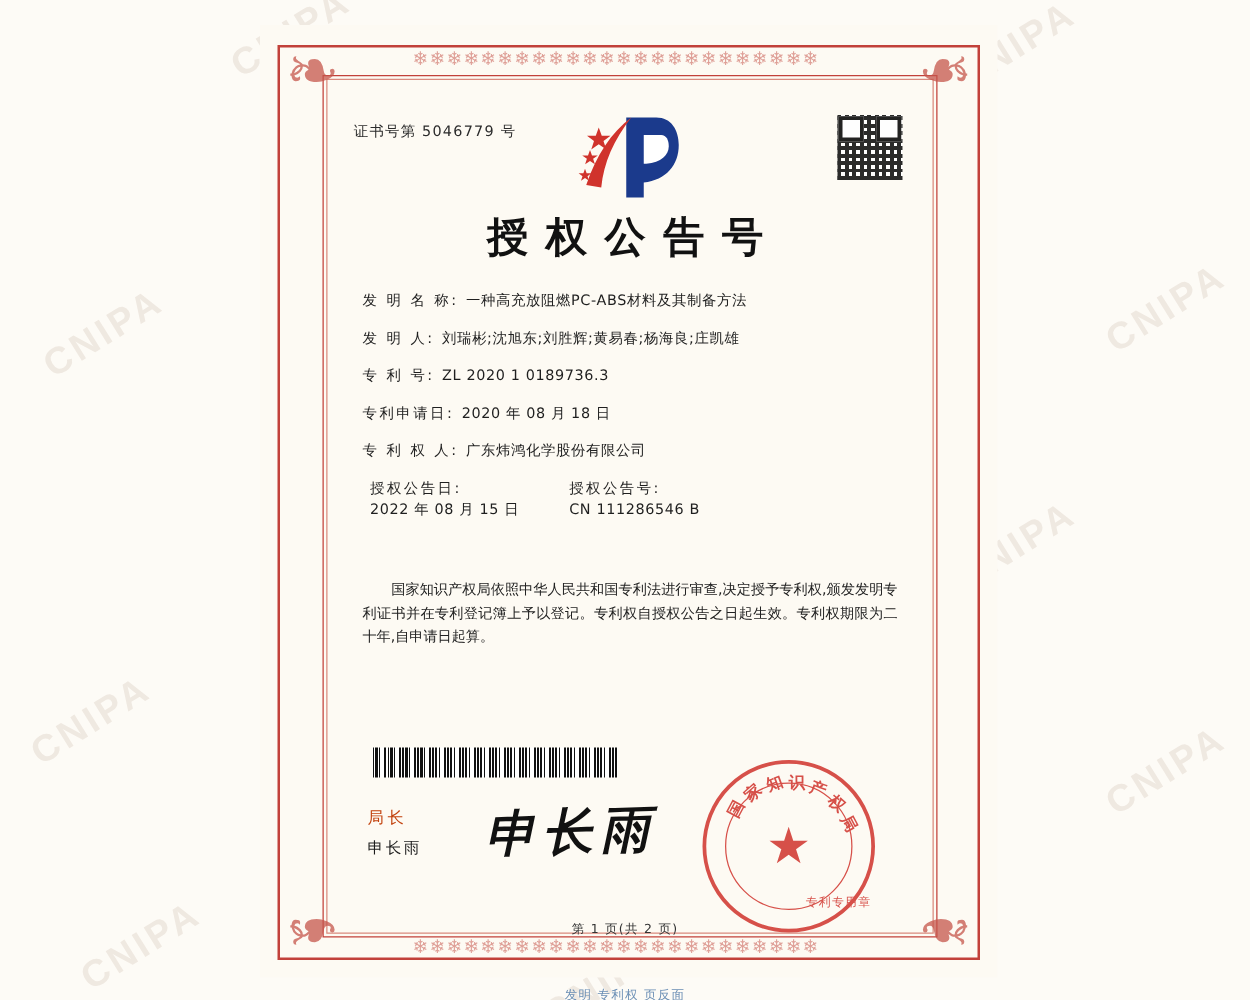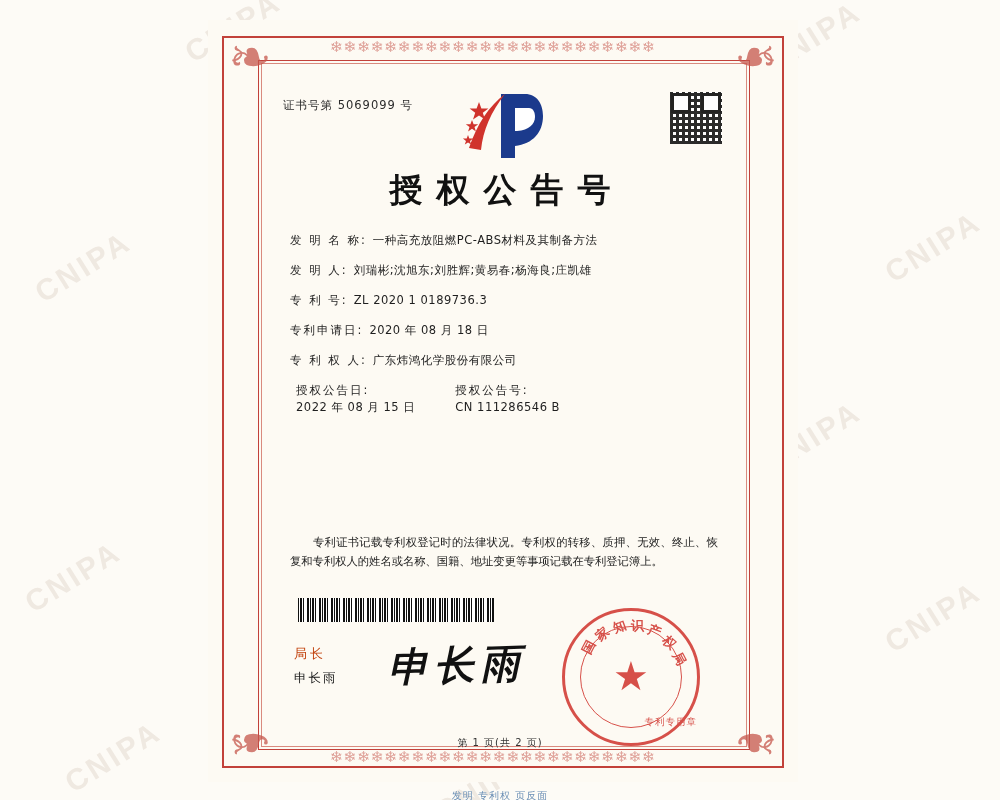--- a/index.html
+++ b/index.html
@@ -360,21 +360,21 @@
   <div class="corner tl">❧</div>
   <div class="corner tr">❧</div>
   <div class="corner bl">❧</div>
   <div class="corner br">❧</div>
 
   <div class="edge-deco" style="left:330px; top:38px;">❄❄❄❄❄❄❄❄❄❄❄❄❄❄❄❄❄❄❄❄❄❄❄❄</div>
   <div class="edge-deco" style="left:330px; top:748px;">❄❄❄❄❄❄❄❄❄❄❄❄❄❄❄❄❄❄❄❄❄❄❄❄</div>
 
   <div class="cert-no">
     <span>证书号第</span>
-    <span>5069099</span>
+    <span>5046779</span>
     <span>号</span>
   </div>
 
   <div class="qr"></div>
 
   <div class="logo">
     <svg viewBox="0 0 100 76" width="100" height="76">
       <path d="M46 6 L70 6 C82 6 88 16 88 28 C88 44 78 56 60 58 L60 70 L46 70 Z" fill="#1b3a8c"></path>
       <path d="M60 20 L74 20 C78 20 80 24 80 29 C80 36 74 42 62 43 L60 43 Z" fill="#ffffff"></path>
       <path d="M14 60 C22 36 34 18 50 6 C36 24 28 42 26 62 Z" fill="#d0332c"></path>
@@ -420,21 +420,21 @@
         <span class="fvalue">2022 年 08 月 15 日</span>
       </span>
       <span class="seg right">
         <span class="flabel">授权公告号:</span>
         <span class="fvalue">CN 111286546 B</span>
       </span>
     </div>
 
   </div>
 
-  <div class="para p2">专利证书记载专利权登记时的法律状况。专利权的转移、质押、无效、终止、恢复和专利权人的姓名或名称、国籍、地址变更等事项记载在专利登记簿上。</div>
+  <div class="para p1">国家知识产权局依照中华人民共和国专利法进行审查,决定授予专利权,颁发发明专利证书并在专利登记簿上予以登记。专利权自授权公告之日起生效。专利权期限为二十年,自申请日起算。</div>
 
   <div class="barcode"></div>
 
   <div class="sig-label">局长</div>
   <div class="sig-name">申长雨</div>
   <div class="sig-hand">申长雨</div>
 
   <div class="seal">
     <div class="seal-inner"></div>
     <div class="seal-star">★</div>

